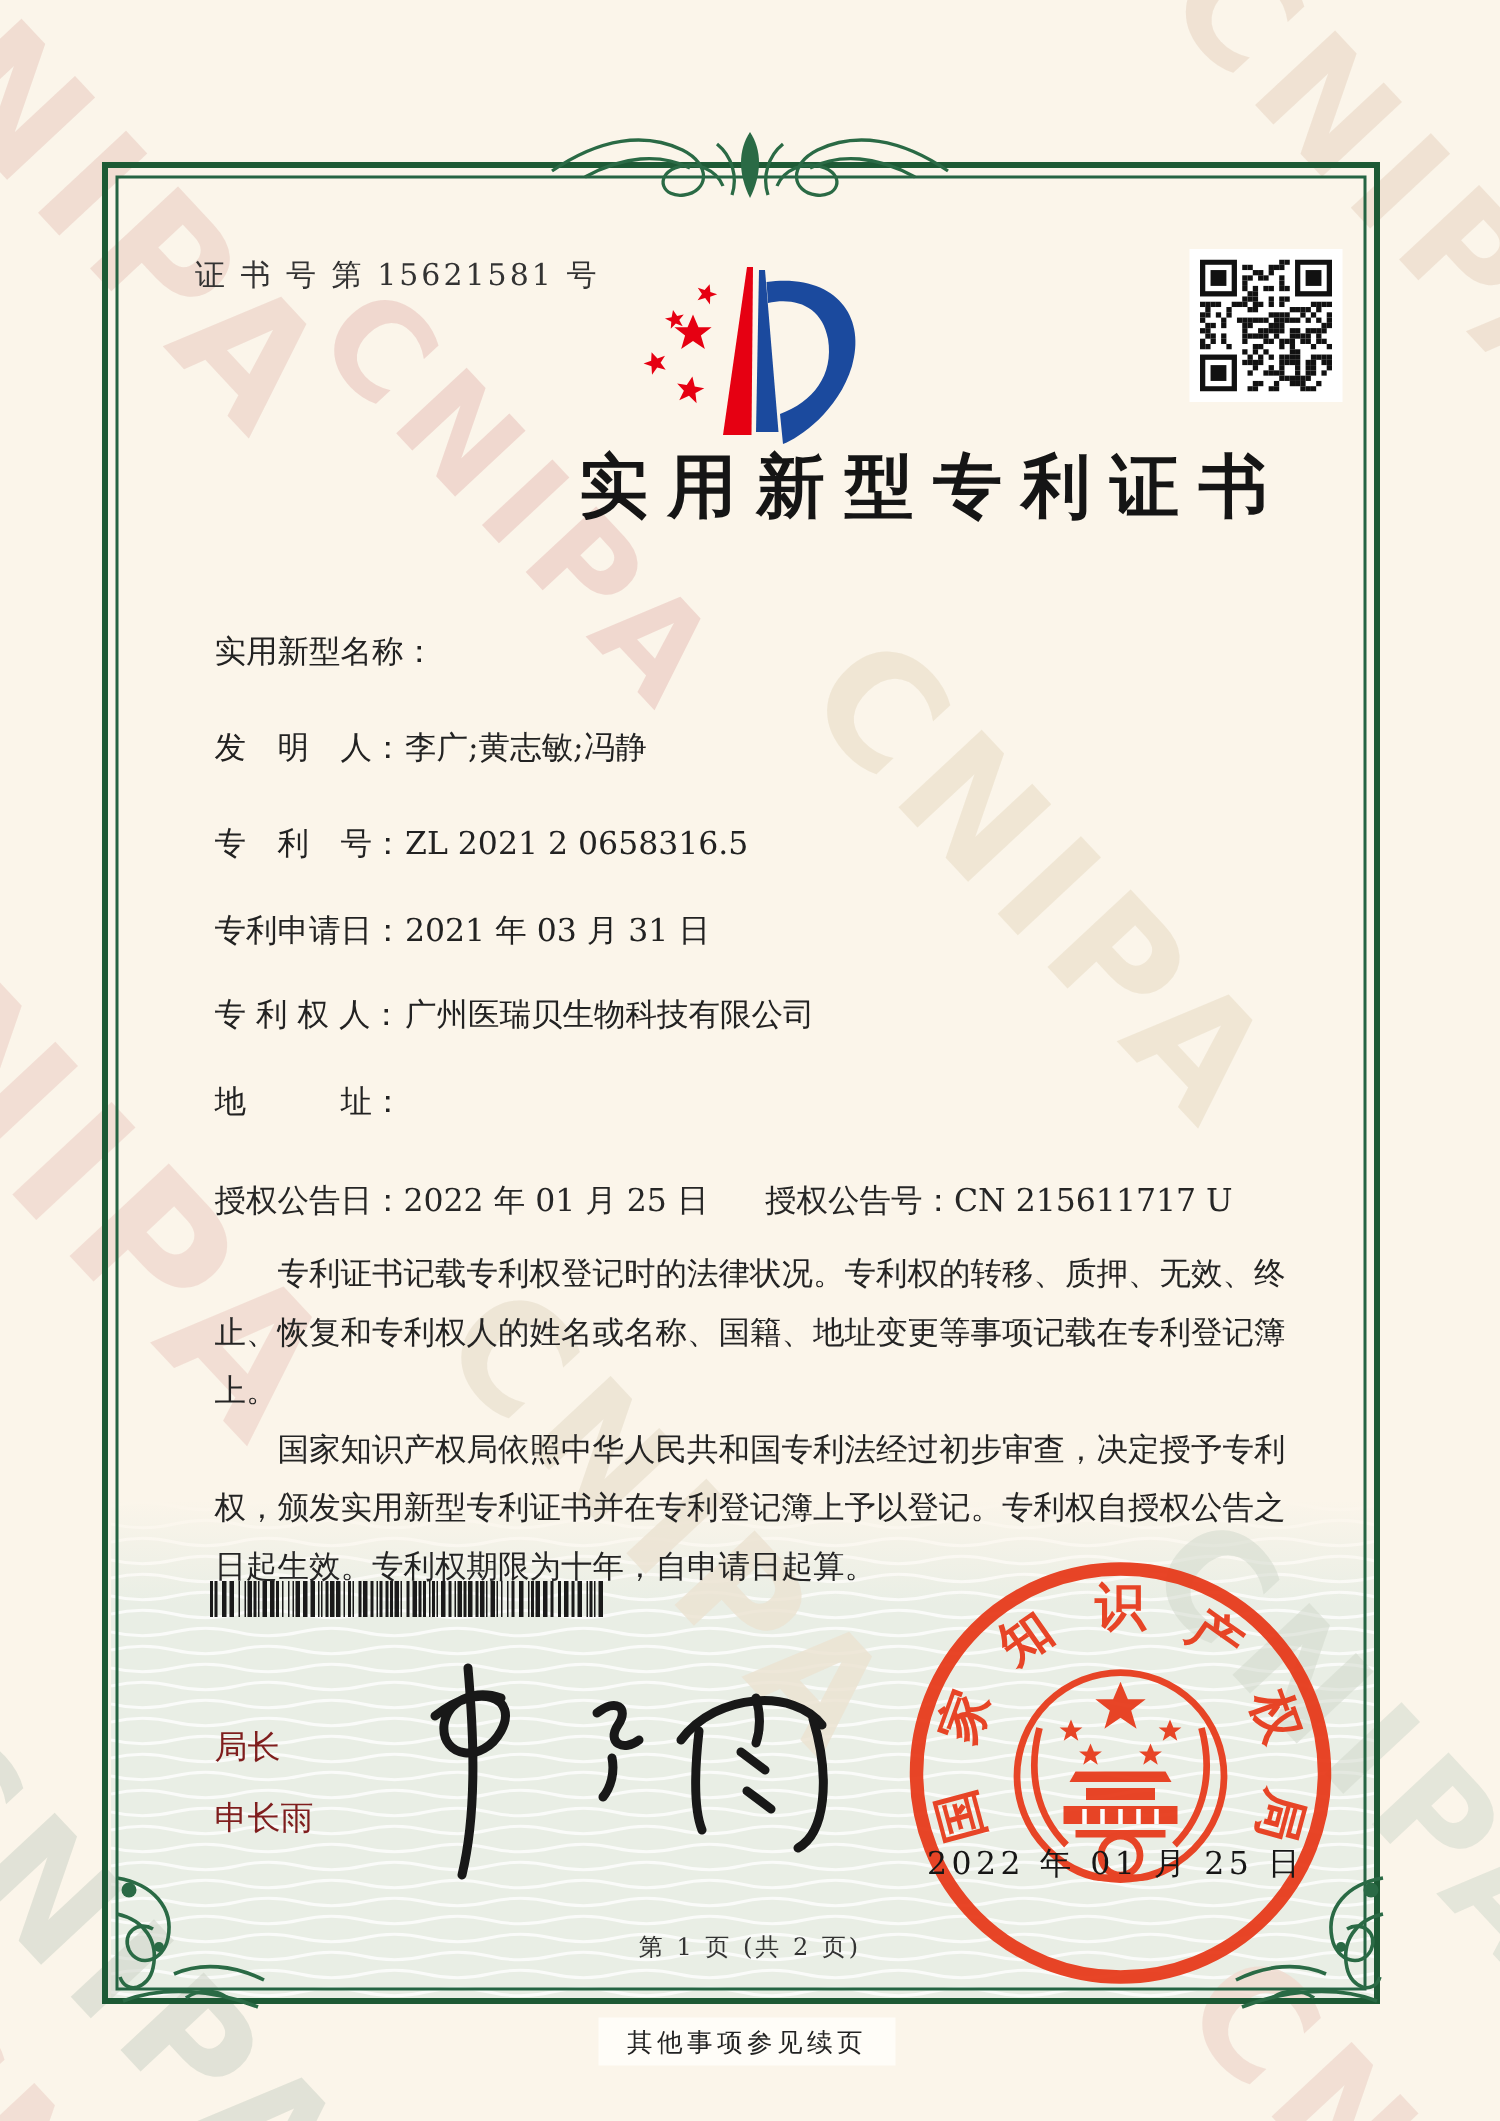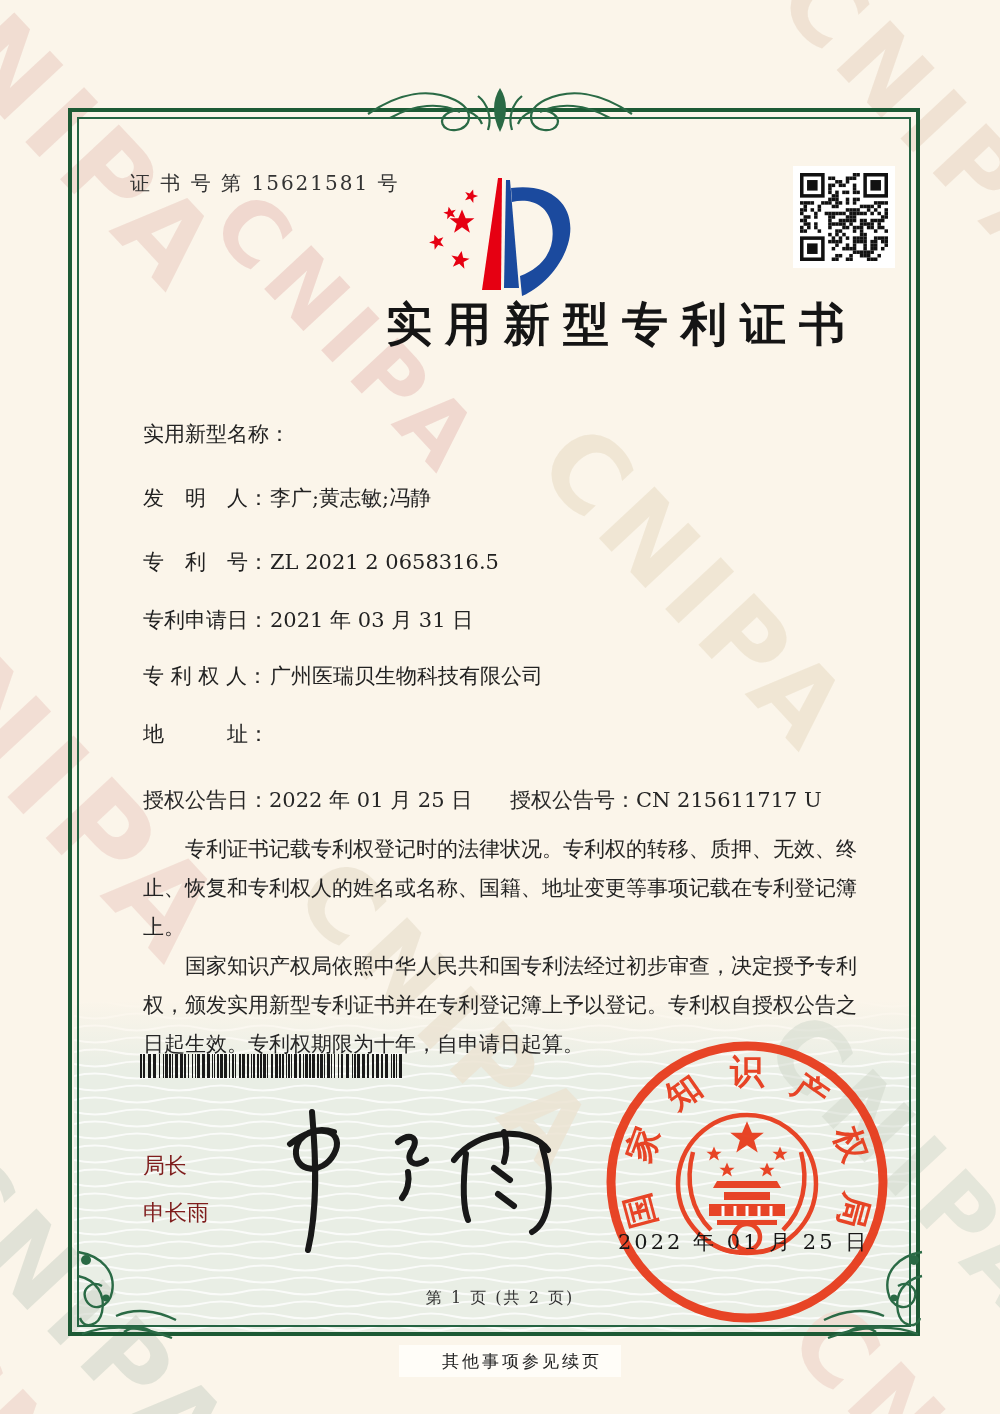--- a/index.html
+++ b/index.html
@@ -43,21 +43,21 @@
   #paras p{margin:0;text-indent:2em;}
   
   #barcode{left:140px;top:1054px;z-index:5;}
   #officer{left:143px;top:1142px;font-size:22px;line-height:47px;z-index:5;
     font-family:"DejaVu Sans","Liberation Sans",sans-serif;color:#7f1d1d;}
   #signature{left:250px;top:1098px;z-index:5;}
   #seal{left:597px;top:1032px;z-index:6;opacity:.93;}
   #seal-date{left:618px;top:1228px;width:280px;font-size:21px;letter-spacing:3px;color:#161616;z-index:7;white-space:nowrap;}
   #page-num{left:0;top:1288px;width:1000px;text-align:center;font-size:16px;letter-spacing:2px;color:#333;z-index:5;}
   #continuation{left:399px;top:1345px;width:198px;height:32px;background:#fffdf8;z-index:5;
-    display:flex;align-items:center;justify-content:center;font-size:17px;letter-spacing:3px;color:#222;padding-left:24px;}
+    display:flex;align-items:center;justify-content:center;font-size:17px;letter-spacing:3px;color:#222;}
   .orn{z-index:4;pointer-events:none;}
 </style>
 </head>
 <body>
 
 <div id="watermarks">
     <div class="wm" style="left: -45px; top: -70px; font-size: 110px; color: rgba(238, 216, 206, 0.85);">CNIPA</div>
     <div class="wm" style="left: 835px; top: -55px; font-size: 100px; color: rgba(238, 224, 208, 0.9);">CNIPA</div>
     <div class="wm" style="left: 262px; top: 178px; font-size: 88px; color: rgba(236, 206, 198, 0.75);">CNIPA</div>
     <div class="wm" style="left: 598px; top: 408px; font-size: 104px; color: rgba(238, 228, 210, 0.9);">CNIPA</div>

